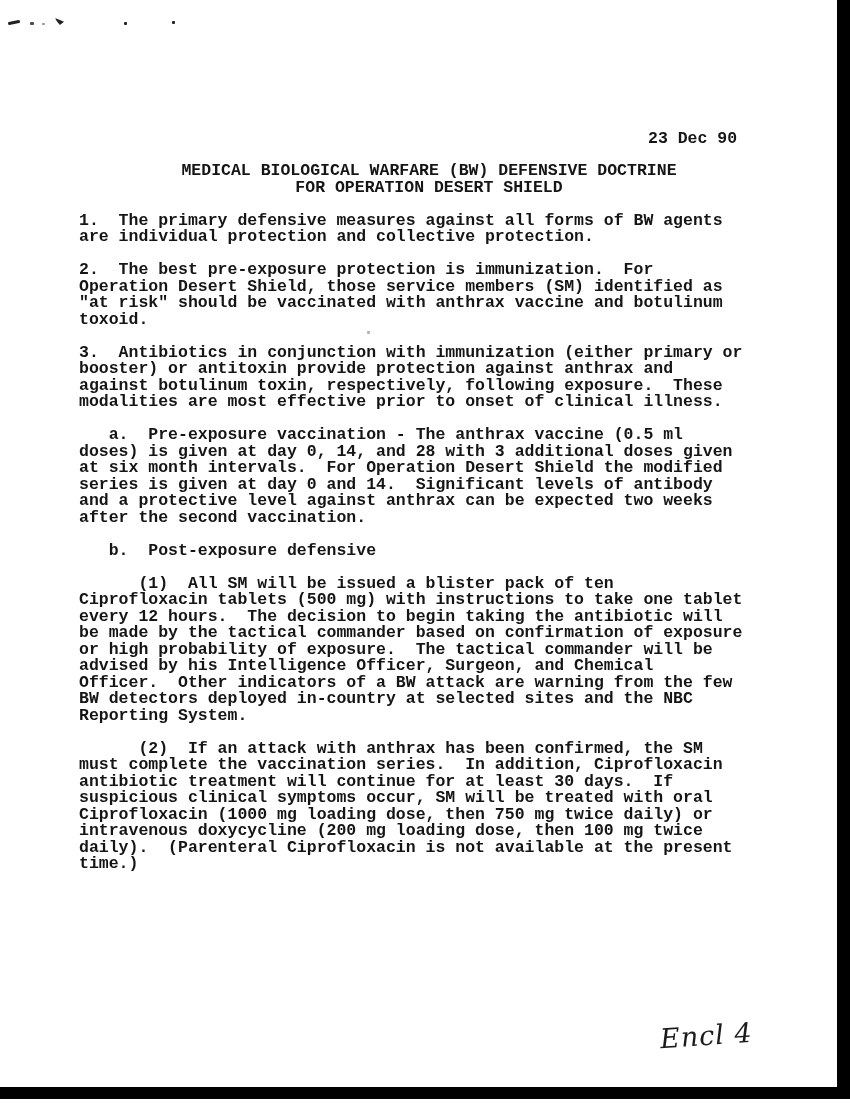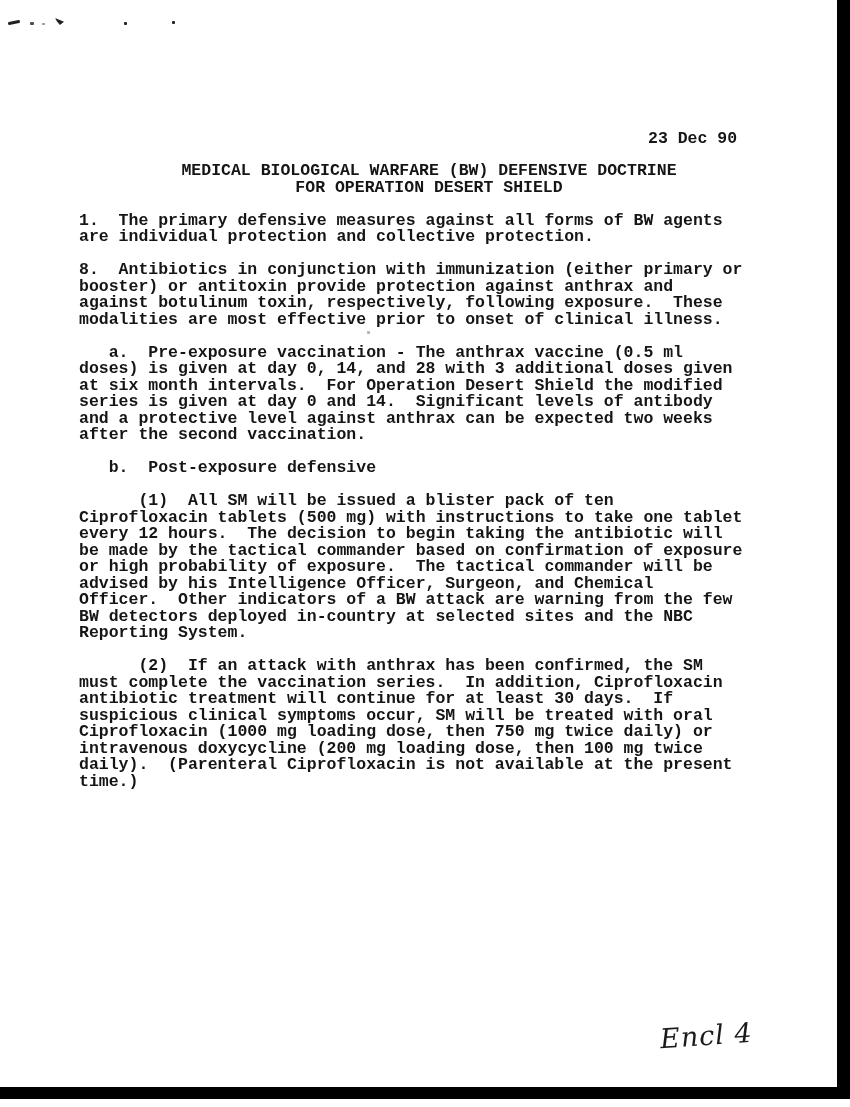--- a/index.html
+++ b/index.html
@@ -92,21 +92,25 @@
   <div class="speck s7"></div>
 
   <div class="date">23 Dec 90</div>
 
   <div class="column">
     <div class="title">MEDICAL BIOLOGICAL WARFARE (BW) DEFENSIVE DOCTRINE</div>
     <div class="title">FOR OPERATION DESERT SHIELD</div>
 
     <p class="para">1.  The primary defensive measures against all forms of BW agents
 are individual protection and collective protection.</p>
-    <p class="para">8.  Antibiotics in conjunction with immunization (either primary or
+    <p class="para">2.  The best pre-exposure protection is immunization.  For
+Operation Desert Shield, those service members (SM) identified as
+"at risk" should be vaccinated with anthrax vaccine and botulinum
+toxoid.</p>
+    <p class="para">3.  Antibiotics in conjunction with immunization (either primary or
 booster) or antitoxin provide protection against anthrax and
 against botulinum toxin, respectively, following exposure.  These
 modalities are most effective prior to onset of clinical illness.</p>
     <p class="para">   a.  Pre-exposure vaccination - The anthrax vaccine (0.5 ml
 doses) is given at day 0, 14, and 28 with 3 additional doses given
 at six month intervals.  For Operation Desert Shield the modified
 series is given at day 0 and 14.  Significant levels of antibody
 and a protective level against anthrax can be expected two weeks
 after the second vaccination.</p>
     <p class="para">   b.  Post-exposure defensive</p>

